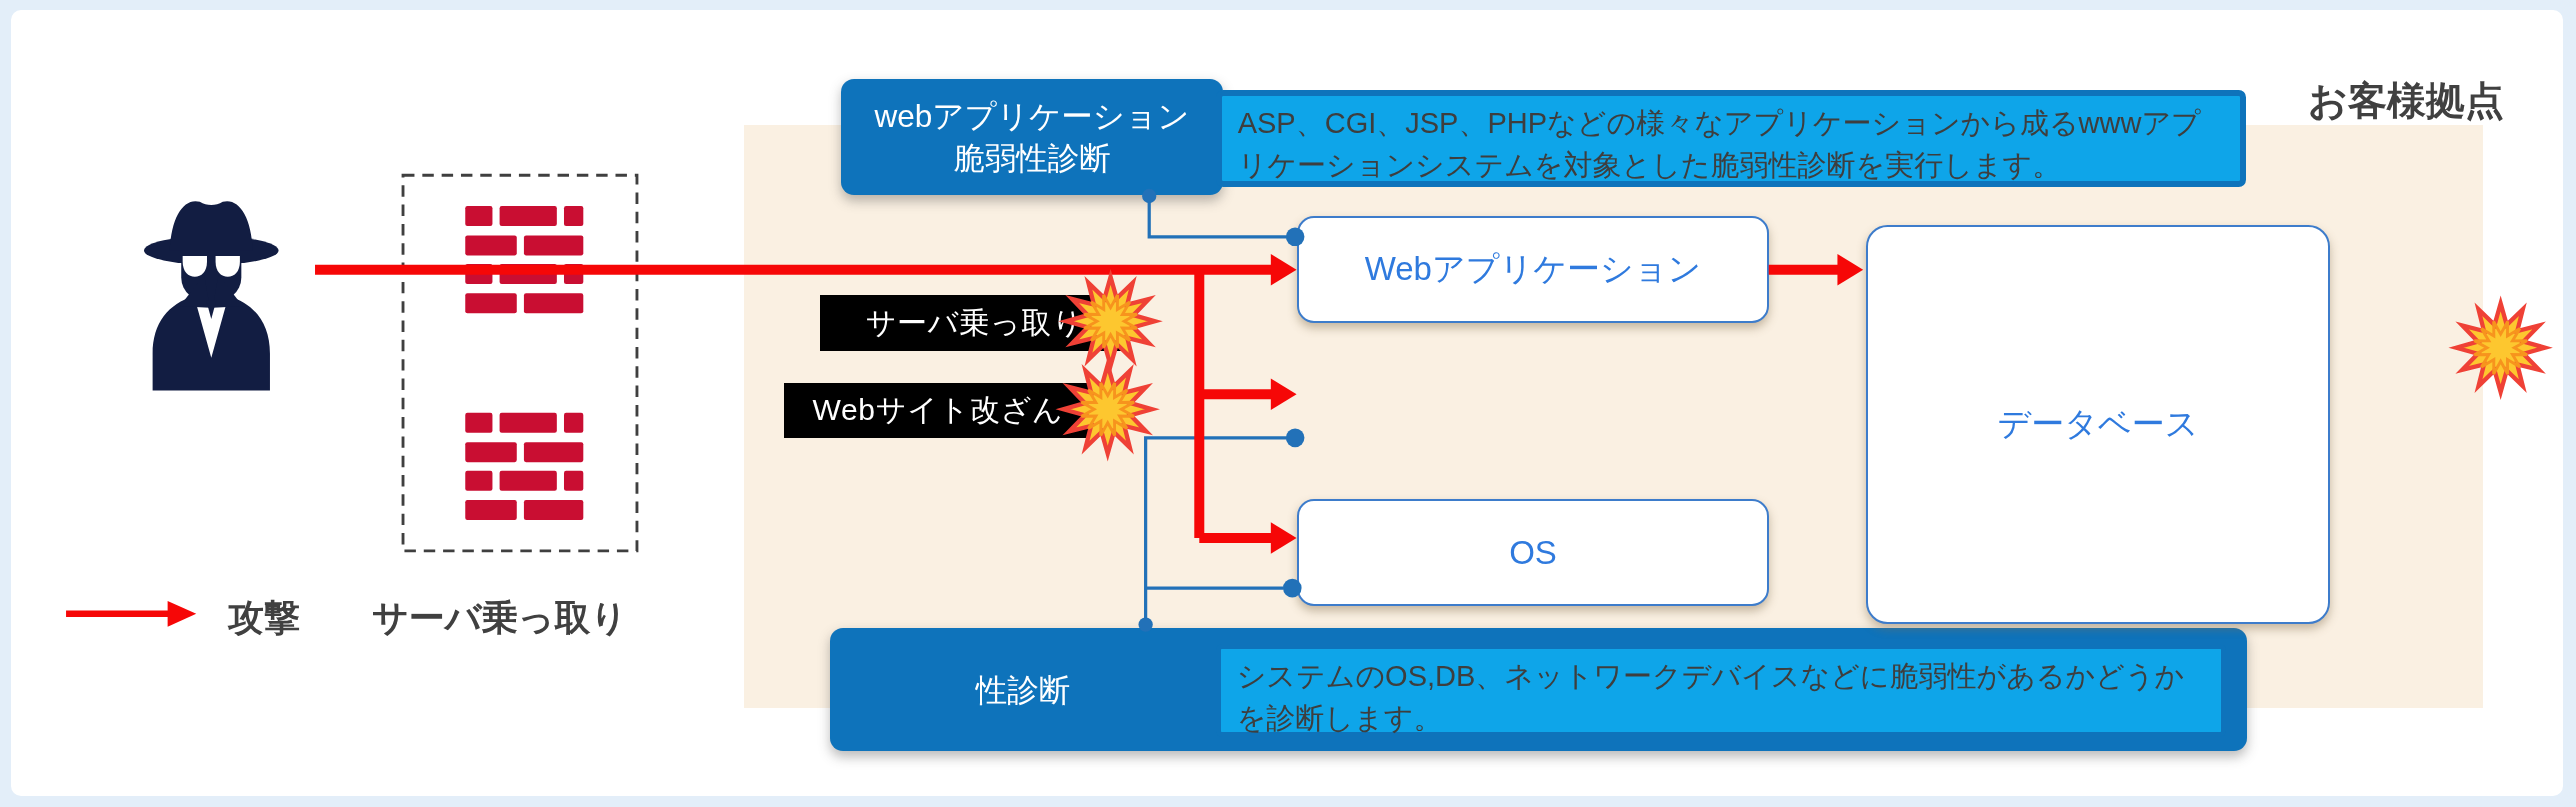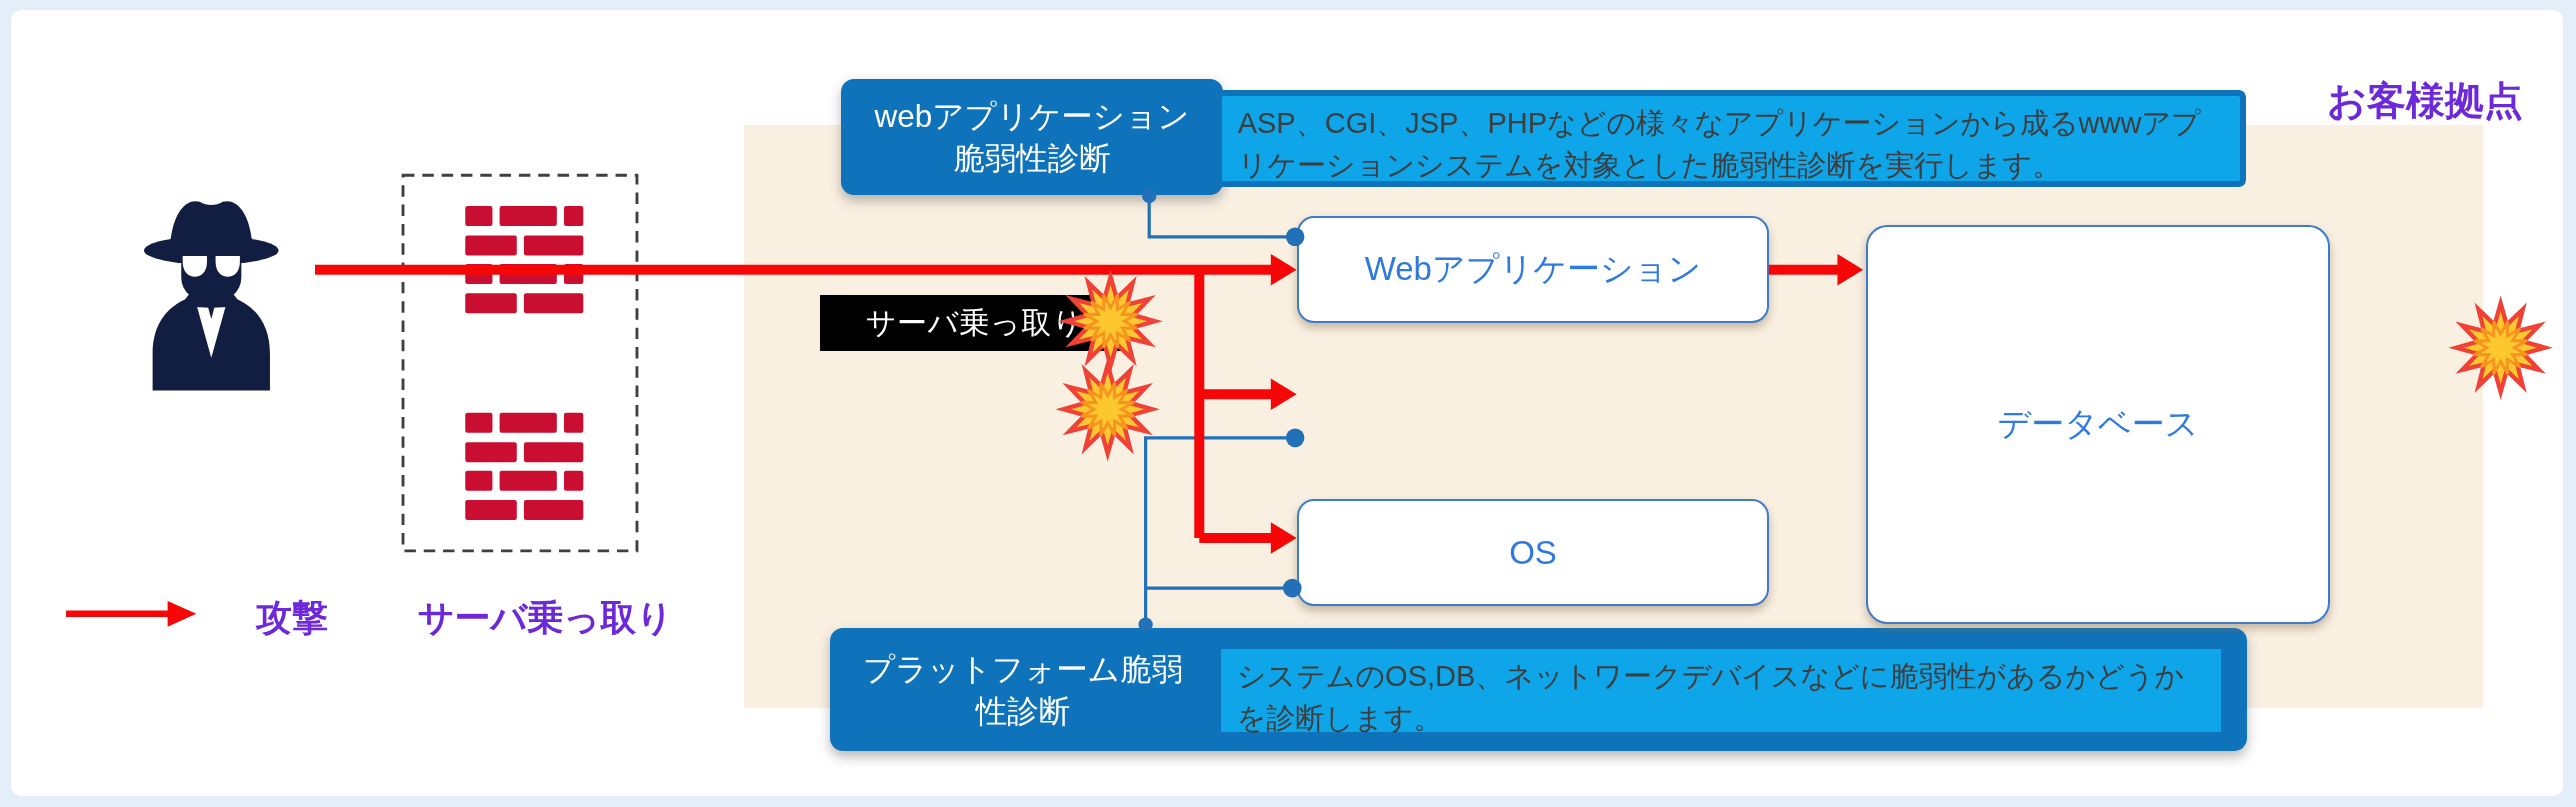--- a/index.html
+++ b/index.html
@@ -20,21 +20,21 @@
     color:var(--desc-text,#3e3e3e);font-size:29px;line-height:42px;
     padding:5.7px 10px 0 15.7px;}
   .desc-box.thin{border-width:5px;border-radius:5.7px;}
   
   .sys-box{background:#fff;border:2.5px solid var(--box-border-blue,#3d7ccb);border-radius:17px;
     color:var(--box-text-blue,#2f7ade);font-size:33px;display:flex;align-items:center;
     justify-content:center;box-shadow:0 5px 10px rgba(130,110,80,.45);}
   
   .threat{background:#000;color:#fff;font-size:30px;display:flex;align-items:center;
     justify-content:center;letter-spacing:0.7px;}
-  .heading{color:#6d28d9;font-weight:bold;text-align:right;}
+  .heading{color:#404040;font-weight:bold;text-align:left;}
   .overlay{position:absolute;left:0;top:0;width:2576px;height:807px;pointer-events:none;}
   .red-line{stroke:var(--attack-red,#f60707);stroke-width:14px;fill:none;}
   .red-arrow{fill:var(--attack-red,#f60707);}
   .legend-line{stroke:var(--attack-red,#f60707);stroke-width:9px;fill:none;}
   .blue-line{stroke:var(--connector-blue,#2271b8);stroke-width:4.5px;fill:none;}
   .blue-dot{fill:var(--connector-blue,#2271b8);}
   .brick{fill:var(--brick-red,#c90e32);}
   .spy{fill:var(--spy-navy,#121d42);}
   .spy-white{fill:#ffffff;}
   .fw-dash{fill:none;stroke:#3f3f3f;stroke-width:4px;stroke-dasharray:16 11;}
@@ -54,32 +54,32 @@
 
   <div class="abs diag-box" style="left:841px;top:79px;width:382px;height:116px;">
     <span>webアプリケーション</span>
     <span>脆弱性診断</span>
   </div>
 
   <div class="abs desc-box" style="left:1216px;top:90px;width:1030px;height:97px;">ASP、CGI、JSP、PHPなどの様々なアプリケーションから成るwwwアプリケーションシステムを対象とした脆弱性診断を実行します。</div>
 
   <div class="abs diag-box" style="left:830px;top:628px;width:1417px;height:123px;align-items:flex-start;">
     <div style="width:386px;display:flex;flex-direction:column;align-items:center;justify-content:center;height:100%;">
-      <span>プラットフォーム脆弱</span>
       <span>性診断</span>
     </div>
   </div>
 
   <div class="abs desc-box thin" style="left:1216px;top:644px;width:1010px;height:93px;">システムのOS,DB、ネットワークデバイスなどに脆弱性があるかどうかを診断します。</div>
 
   <div class="abs sys-box" style="left:1297px;top:216px;width:472px;height:107px;">Webアプリケーション</div>
   <div class="abs sys-box" style="left:1297px;top:499px;width:472px;height:107px;">OS</div>
   <div class="abs sys-box" style="left:1866px;top:225px;width:464px;height:399px;border-radius:21.5px;text-align:center;">データベース</div>
 
   <div class="abs threat" style="left:820px;top:295px;width:309px;height:56px;">サーバ乗っ取り</div>
+  <div class="abs threat" style="left:784px;top:383px;width:308px;height:55px;">Webサイト改ざん</div>
 
   <div class="abs heading" style="left:372px;top:594px;width:301px;font-size:36px;">サーバ乗っ取り</div>
   <div class="abs heading" style="left:228px;top:594px;width:100px;font-size:36px;">攻撃</div>
 
   <svg class="overlay" viewBox="0 0 3600 1128">
 
     <rect class="fw-dash" x="563" y="245" width="327" height="525"></rect>
 
     <g transform="translate(650,288)">
       <rect class="brick" x="0" y="0" width="38" height="28" rx="3"></rect>

